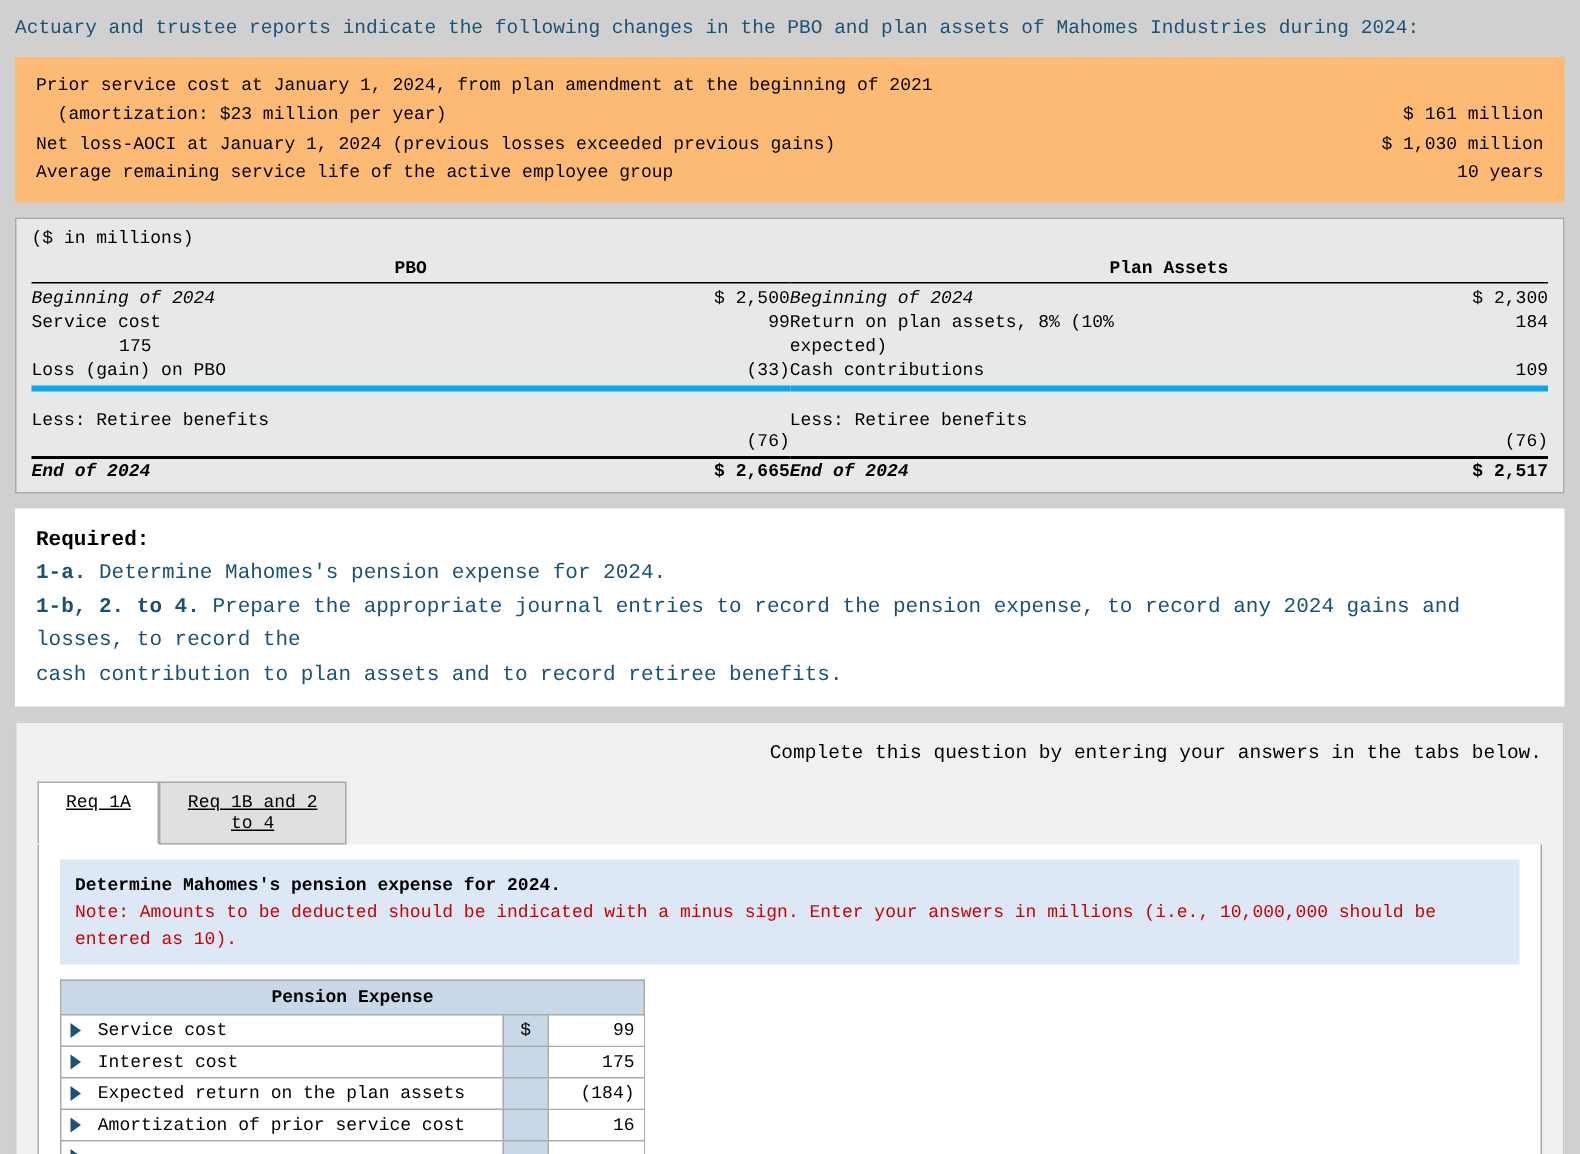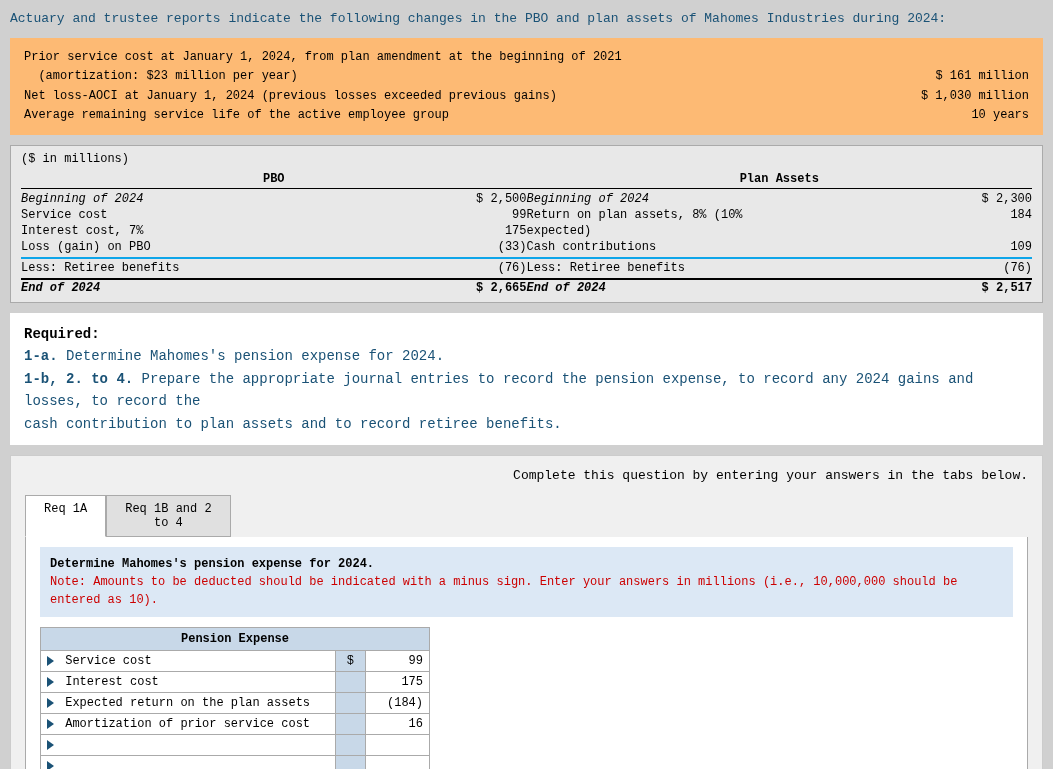--- a/index.html
+++ b/index.html
@@ -60,21 +60,21 @@
       margin-bottom: 2px;
     }
     .trow {
       display: flex;
       justify-content: space-between;
       font-size: 12px;
       padding: 1px 0;
     }
     .trow .tlabel { flex: 1; }
     .trow .tval { text-align: right; min-width: 80px; }
-    .trow.border-top { border-top: 2px solid #0ea5e9; margin-top: 2px; padding-top: 2px; }
+    .trow.border-top { border-top: 4px solid #0ea5e9; margin-top: 2px; padding-top: 12px; flex-direction: column; }
     .trow.bold { font-weight: bold; border-top: 2px solid #000; margin-top: 2px; }
     .italic { font-style: italic; }
 
     .required-section {
       background: #fff;
       padding: 10px 14px;
       margin-bottom: 10px;
       font-size: 14px;
       line-height: 1.6;
     }
@@ -92,20 +92,21 @@
       font-weight: normal;
       font-size: 13px;
       margin-bottom: 12px;
       text-align: right;
     }
 
     .tabs-row {
       display: flex;
       gap: 0;
       margin-bottom: 0;
+      text-decoration: underline;
     }
     .tab {
       border: 1px solid #aaa;
       padding: 6px 18px;
       font-size: 12px;
       cursor: pointer;
       background: #e0e0e0;
       text-align: center;
       min-width: 70px;
     }
@@ -216,21 +217,20 @@
           <span class="tlabel italic">Beginning of 2024</span>
           <span class="tval">$ 2,500</span>
         </div>
 
         <div class="trow">
           <span class="tlabel">Service cost</span>
           <span class="tval">99</span>
         </div>
 
         <div class="trow">
-          <span class="tlabel">Interest cost, 7%</span>
           <span class="tval">175</span>
         </div>
 
         <div class="trow">
           <span class="tlabel">Loss (gain) on PBO</span>
           <span class="tval">(33)</span>
         </div>
 
         <div class="trow border-top">
           <span class="tlabel">Less: Retiree benefits</span>

